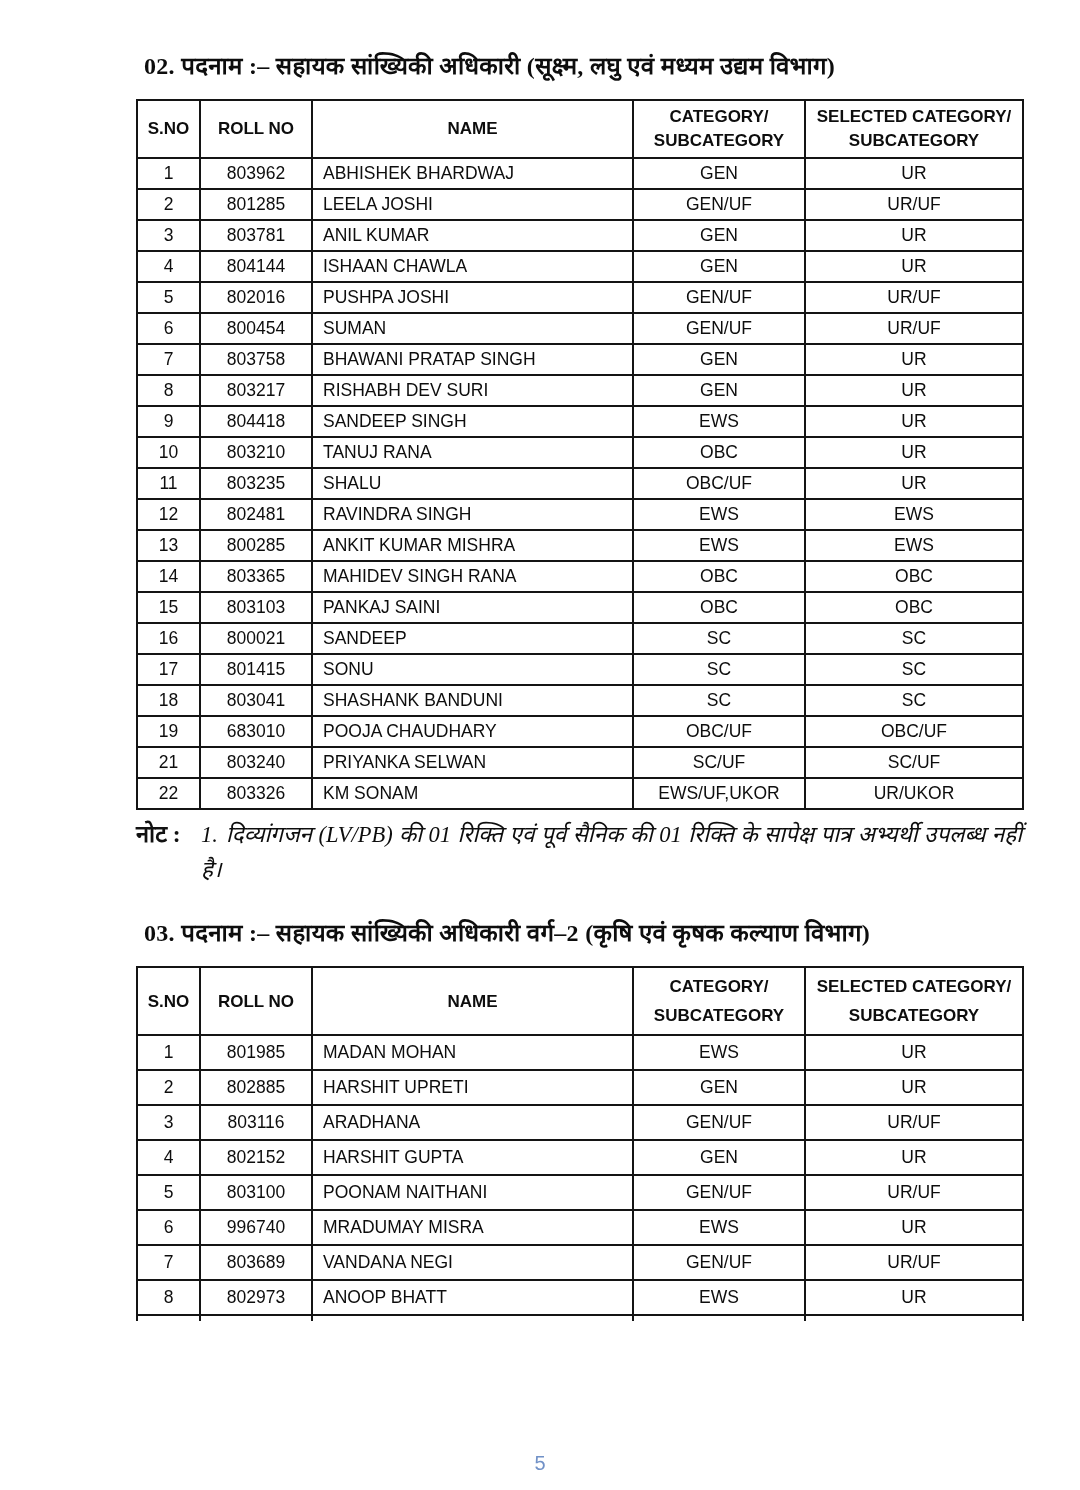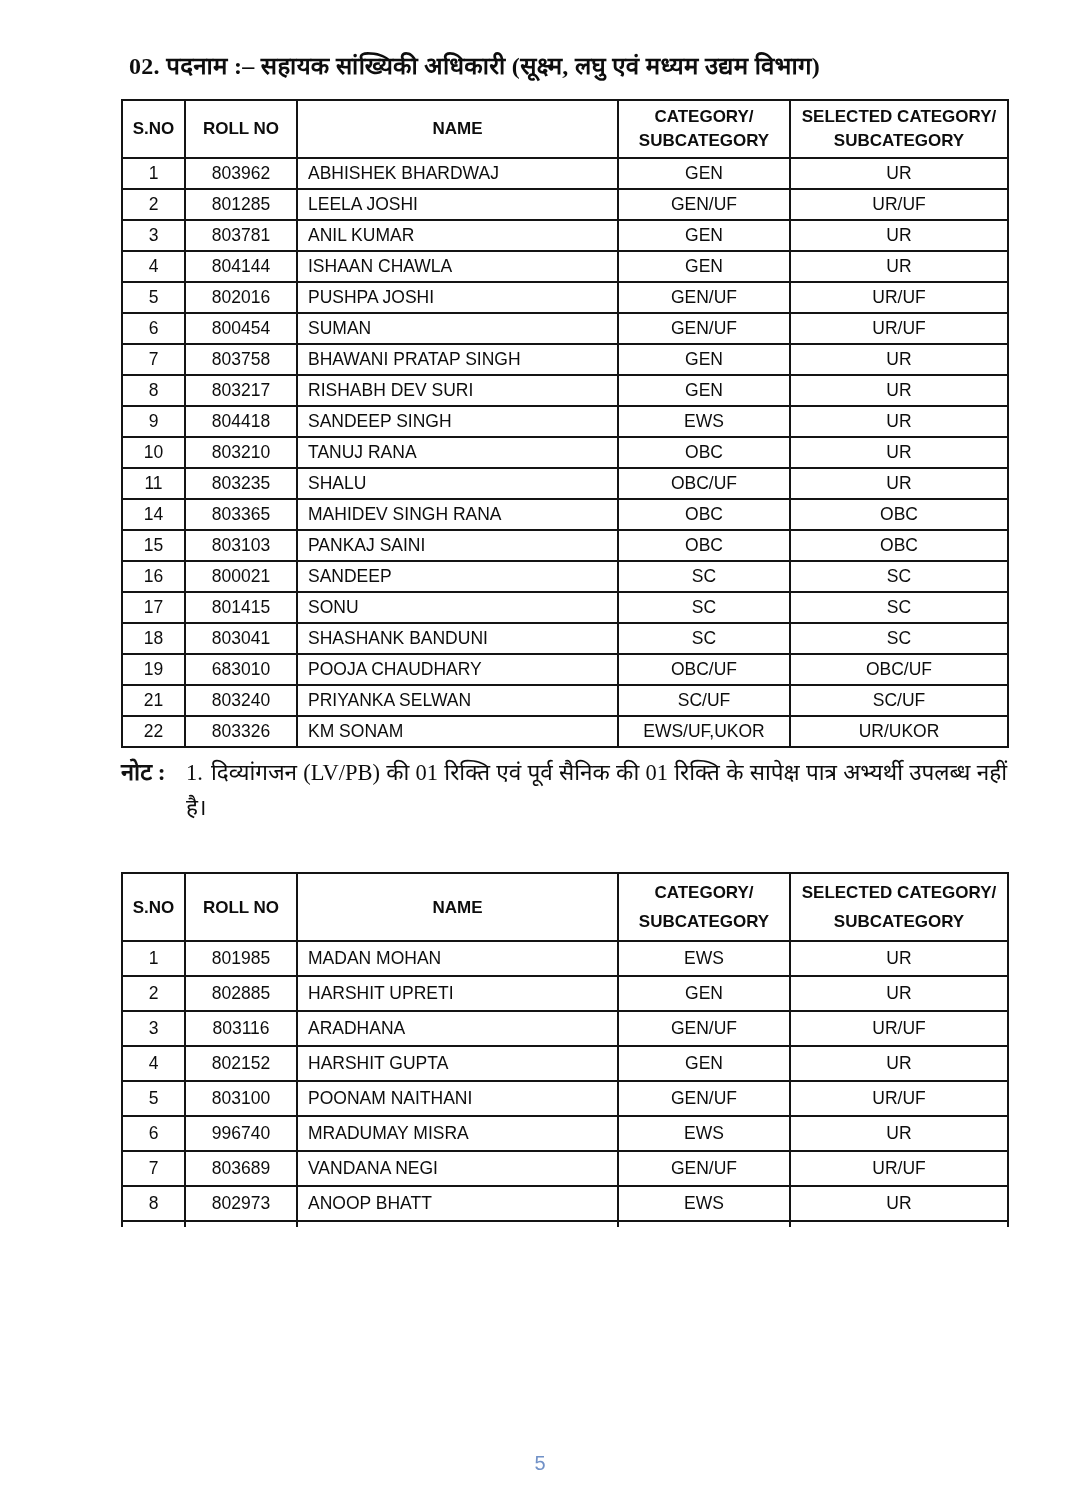--- a/index.html
+++ b/index.html
@@ -2,21 +2,21 @@
 <html><head>
 <meta charset="utf-8">
 <style>
   * { margin:0; padding:0; box-sizing:border-box; }
   html,body { background:#ffffff; }
   body {
     width:1080px; height:1490px; position:relative; overflow:hidden;
     color:#111111;
     font-family:"Liberation Serif", serif;
   }
-  .content { position:absolute; left:121px; top:50px; width:886px; }
+  .content { position:absolute; left:136px; top:50px; width:886px; }
 
   .section-heading {
     font-family:"Liberation Serif", serif;
     font-weight:bold; font-size:24px; line-height:32px;
     margin-left:8px; letter-spacing:0.3px; color:#0d0d0d;
     white-space:nowrap;
   }
   .heading-gap { height:17px; }
 
   table.sel-table {
@@ -39,21 +39,21 @@
   tr.cut td { height:6px; border-bottom:none; }
 
   .note-block {
     margin-top:7px; display:flex; width:886px;
     font-family:"Liberation Serif", serif;
   }
   .note-label {
     font-weight:bold; font-size:23.5px; width:65px; flex:0 0 65px;
     line-height:35px; white-space:nowrap;
   }
-  .note-items { flex:1 1 auto; }
+  .note-items { flex:1 1 auto;font-style:italic; }
   .note-item {
     font-size:22.5px; line-height:35px; text-align:justify; color:#0d0d0d;
   }
   .note-num { margin-right:8px; }
   .gap-before-h2 { height:30px; }
 
   .page-number {
     position:absolute; left:0; top:1452px; width:1080px; text-align:center;
     font-family:"Liberation Sans", sans-serif; font-size:20px; font-weight:normal;
   }
@@ -168,21 +168,35 @@
         </tr>
 
         <tr>
           <td>11</td>
           <td>803235</td>
           <td class="name">SHALU</td>
           <td>OBC/UF</td>
           <td>UR</td>
         </tr>
 
-
+        <tr>
+          <td>12</td>
+          <td>802481</td>
+          <td class="name">RAVINDRA SINGH</td>
+          <td>EWS</td>
+          <td>EWS</td>
+        </tr>
+
+        <tr>
+          <td>13</td>
+          <td>800285</td>
+          <td class="name">ANKIT KUMAR MISHRA</td>
+          <td>EWS</td>
+          <td>EWS</td>
+        </tr>
 
         <tr>
           <td>14</td>
           <td>803365</td>
           <td class="name">MAHIDEV SINGH RANA</td>
           <td>OBC</td>
           <td>OBC</td>
         </tr>
 
         <tr>
@@ -248,20 +262,21 @@
     <div class="note-label">नोट :</div>
     <div class="note-items">
 
         <p class="note-item"><span class="note-num">1.</span><span>दिव्यांगजन (LV/PB) की 01 रिक्ति एवं पूर्व सैनिक की 01 रिक्ति के सापेक्ष पात्र अभ्यर्थी उपलब्ध नहीं है।</span></p>
 
       </div>
   </div>
 
   <div class="gap-before-h2"></div>
 
+  <div class="section-heading">03. पदनाम :– सहायक सांख्यिकी अधिकारी वर्ग–2 (कृषि एवं कृषक कल्याण विभाग)</div>
   <div class="heading-gap"></div>
 
   <table class="sel-table t2">
     <colgroup>
       <col style="width:63px">
         <col style="width:112px">
         <col style="width:321px">
       <col style="width:172px">
         <col style="width:218px">
     </colgroup>

